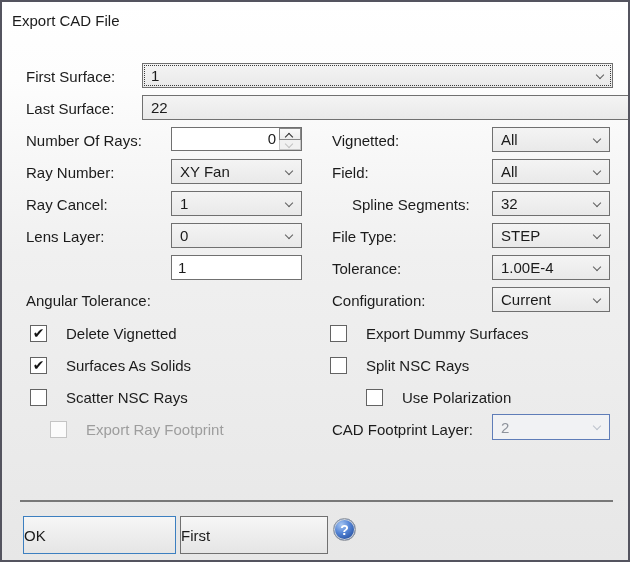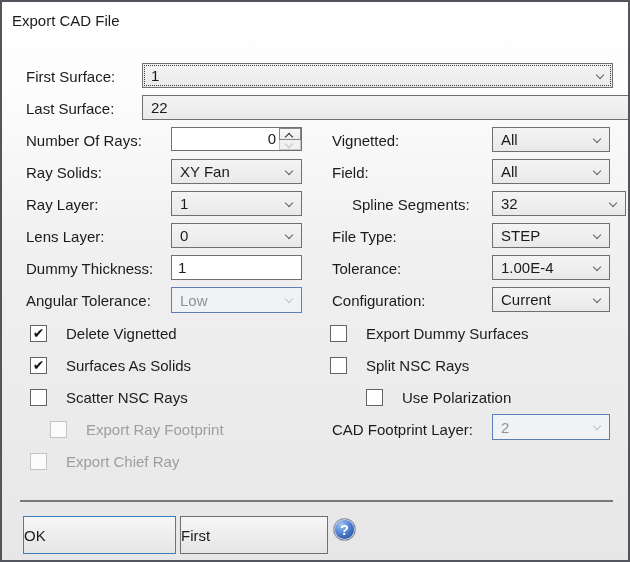--- a/index.html
+++ b/index.html
@@ -91,68 +91,63 @@
           <span class="arr"></span>
         </div>
     </div>
   </div>
   <div class="lbl" style="left:330px;top:129px;">Vignetted:</div>
   <div class="combo" style="left:490px;top:125px;width:118px;">
     <span>All</span>
     <span class="chev"></span>
   </div>
 
-  <div class="lbl" style="left:24px;top:161px;">Ray Solids:</div>
+  <div class="lbl" style="left:24px;top:161px;">Ray Number:</div>
   <div class="combo" style="left:169px;top:157px;width:131px;">
     <span>XY Fan</span>
     <span class="chev"></span>
   </div>
   <div class="lbl" style="left:330px;top:161px;">Field:</div>
   <div class="combo" style="left:490px;top:157px;width:118px;">
     <span>All</span>
     <span class="chev"></span>
   </div>
 
-  <div class="lbl" style="left:24px;top:193px;">Ray Layer:</div>
+  <div class="lbl" style="left:24px;top:193px;">Ray Cancel:</div>
   <div class="combo" style="left:169px;top:189px;width:131px;">
     <span>1</span>
     <span class="chev"></span>
   </div>
   <div class="lbl" style="left:330px;top:193px;margin-left:20px;">Spline Segments:</div>
-  <div class="combo" style="left:490px;top:189px;width:134px;">
+  <div class="combo" style="left:490px;top:189px;width:118px;">
     <span>32</span>
     <span class="chev"></span>
   </div>
 
   <div class="lbl" style="left:24px;top:225px;">Lens Layer:</div>
   <div class="combo" style="left:169px;top:221px;width:131px;">
     <span>0</span>
     <span class="chev"></span>
   </div>
   <div class="lbl" style="left:330px;top:225px;">File Type:</div>
   <div class="combo" style="left:490px;top:221px;width:118px;">
     <span>STEP</span>
     <span class="chev"></span>
   </div>
 
-  <div class="lbl" style="left:24px;top:257px;">Dummy Thickness:</div>
   <div class="textinput" style="left:169px;top:253px;width:131px;">
     <span>1</span>
   </div>
   <div class="lbl" style="left:330px;top:257px;">Tolerance:</div>
   <div class="combo" style="left:490px;top:253px;width:118px;">
     <span>1.00E-4</span>
     <span class="chev"></span>
   </div>
 
   <div class="lbl" style="left:24px;top:289px;">Angular Tolerance:</div>
-  <div class="combo disabled" style="left:169px;top:285px;width:131px;height:26px;">
-    <span>Low</span>
-    <span class="chev"></span>
-  </div>
   <div class="lbl" style="left:330px;top:289px;">Configuration:</div>
   <div class="combo" style="left:490px;top:285px;width:118px;">
     <span>Current</span>
     <span class="chev"></span>
   </div>
 
   <div class="checkbox" style="left:28px;top:322px;">
     <span class="box">
         <span>✔</span>
       </span>
@@ -165,24 +160,20 @@
     <span class="cblbl">Surfaces As Solids</span>
   </div>
   <div class="checkbox" style="left:28px;top:386px;">
     <span class="box"></span>
     <span class="cblbl">Scatter NSC Rays</span>
   </div>
   <div class="checkbox disabled" style="left:28px;top:418px;padding-left:20px;">
     <span class="box"></span>
     <span class="cblbl">Export Ray Footprint</span>
   </div>
-  <div class="checkbox disabled" style="left:28px;top:450px;">
-    <span class="box"></span>
-    <span class="cblbl">Export Chief Ray</span>
-  </div>
 
   <div class="checkbox" style="left:328px;top:322px;">
     <span class="box"></span>
     <span class="cblbl">Export Dummy Surfaces</span>
   </div>
   <div class="checkbox" style="left:328px;top:354px;">
     <span class="box"></span>
     <span class="cblbl">Split NSC Rays</span>
   </div>
   <div class="checkbox" style="left:328px;top:386px;padding-left:36px;">

